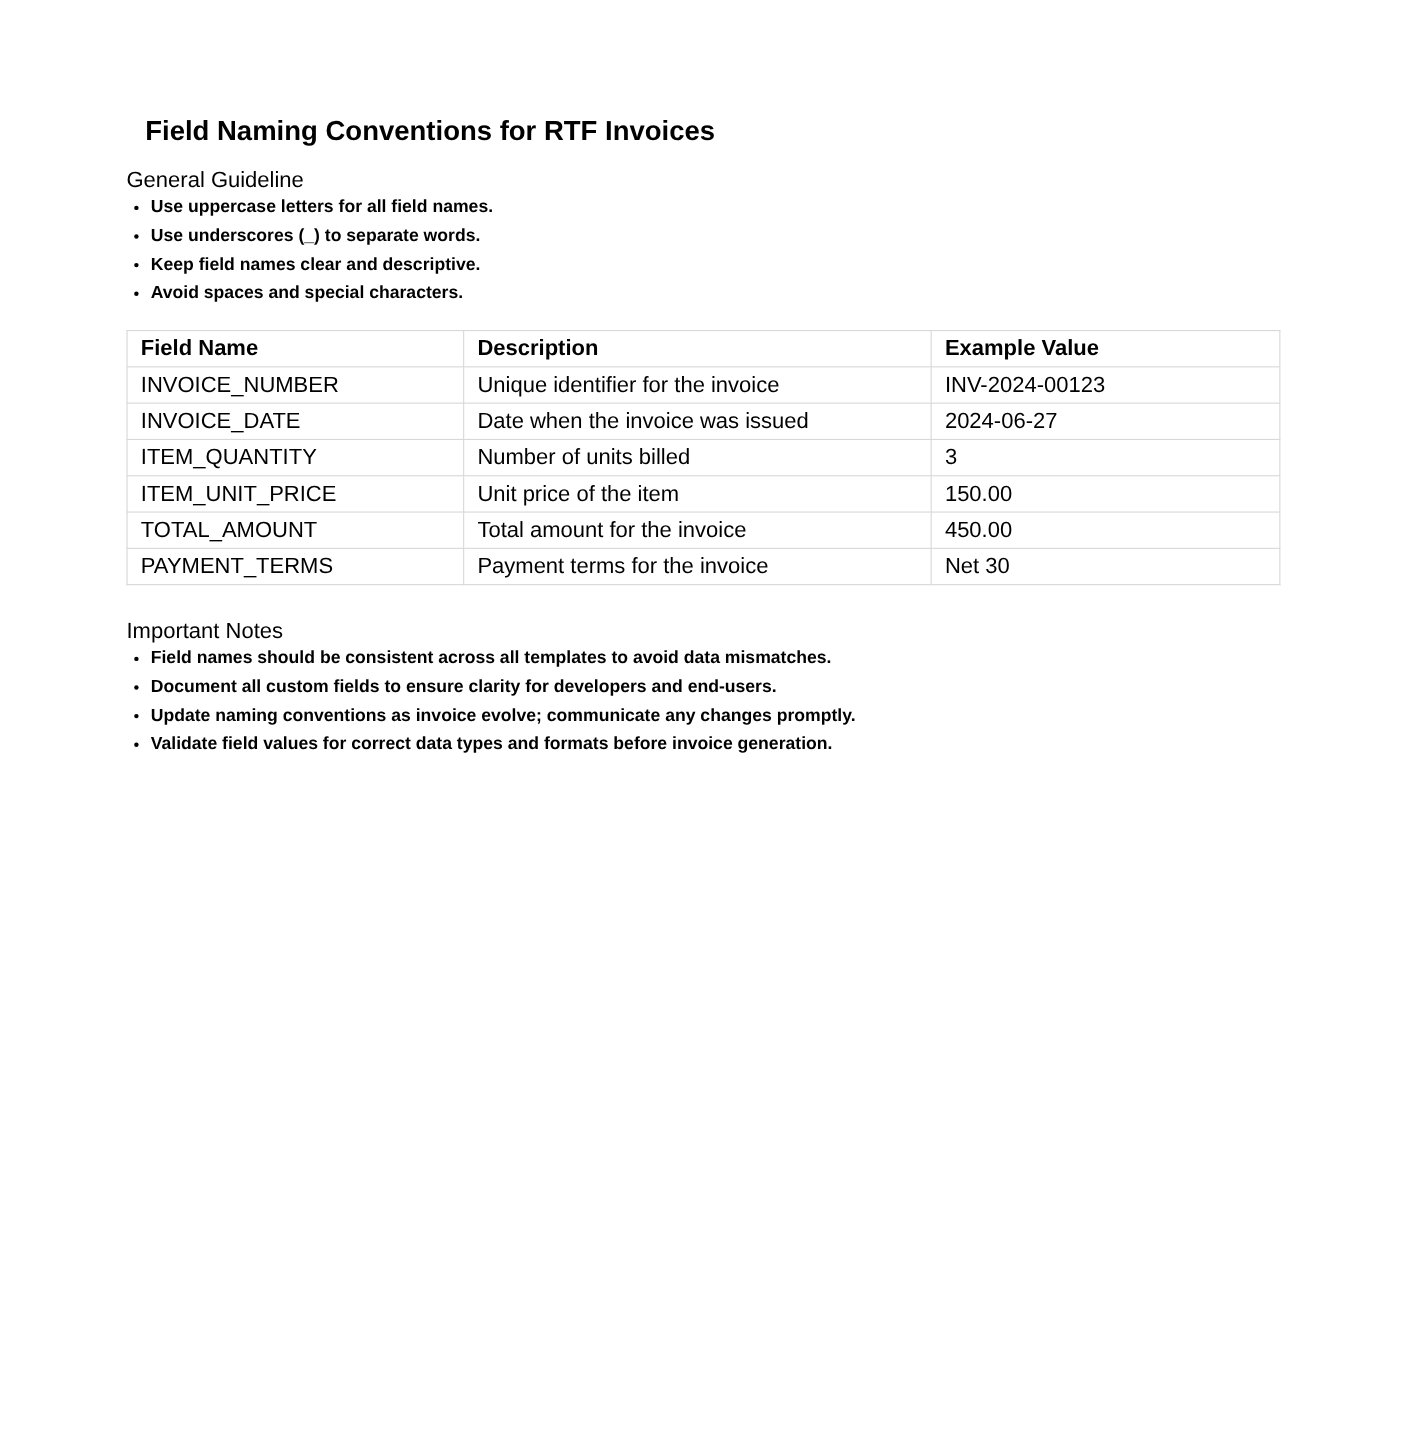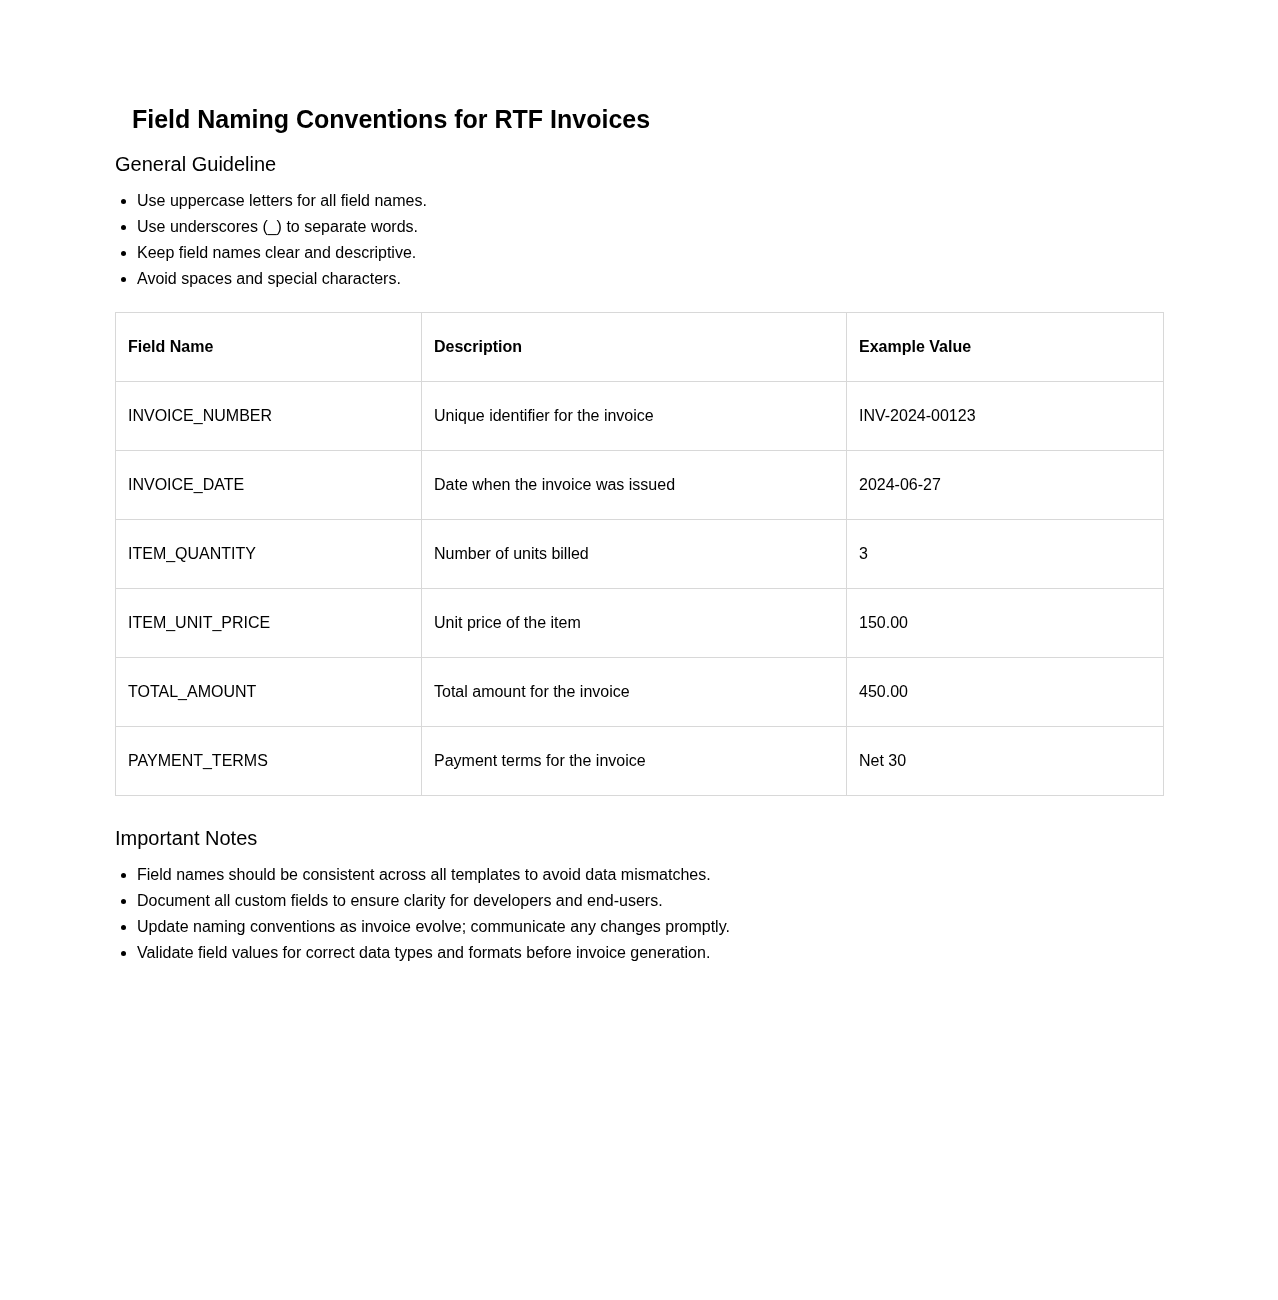--- a/index.html
+++ b/index.html
@@ -32,40 +32,41 @@
   }
   h2 {
     font-size: 20px;
     line-height: 1.15;
     font-weight: normal;
     margin: 19px 0 0 0;
   }
   h2.h2-sample { margin-top: 27px; }
   h2.h2-notes  { margin-top: 31px; }
   ul {
-    margin: 12px 0 0 0;
+    margin: 0 0 0 0;
     padding-left: 22px;
+    font-weight: bold;
   }
   li {
     line-height: 26px;
   }
   table {
     border-collapse: collapse;
     width: 100%;
     margin: 20px 0 0 0;
     table-layout: fixed;
   }
   col.c1 { width: 306px; }
   col.c2 { width: 425px; }
   col.c3 { width: 317px; }
   th, td {
     border: 1px solid var(--table-border, #d8d8d8);
-    padding: 24px 12px;
+    padding: 6px 12px;
     text-align: left;
-    font-size: 16px;
+    font-size: 20px;
     line-height: 20px;
     vertical-align: middle;
     overflow: hidden;
     white-space: nowrap;
   }
   th { font-weight: bold; }
 </style>
 </head>
 <body>
 

